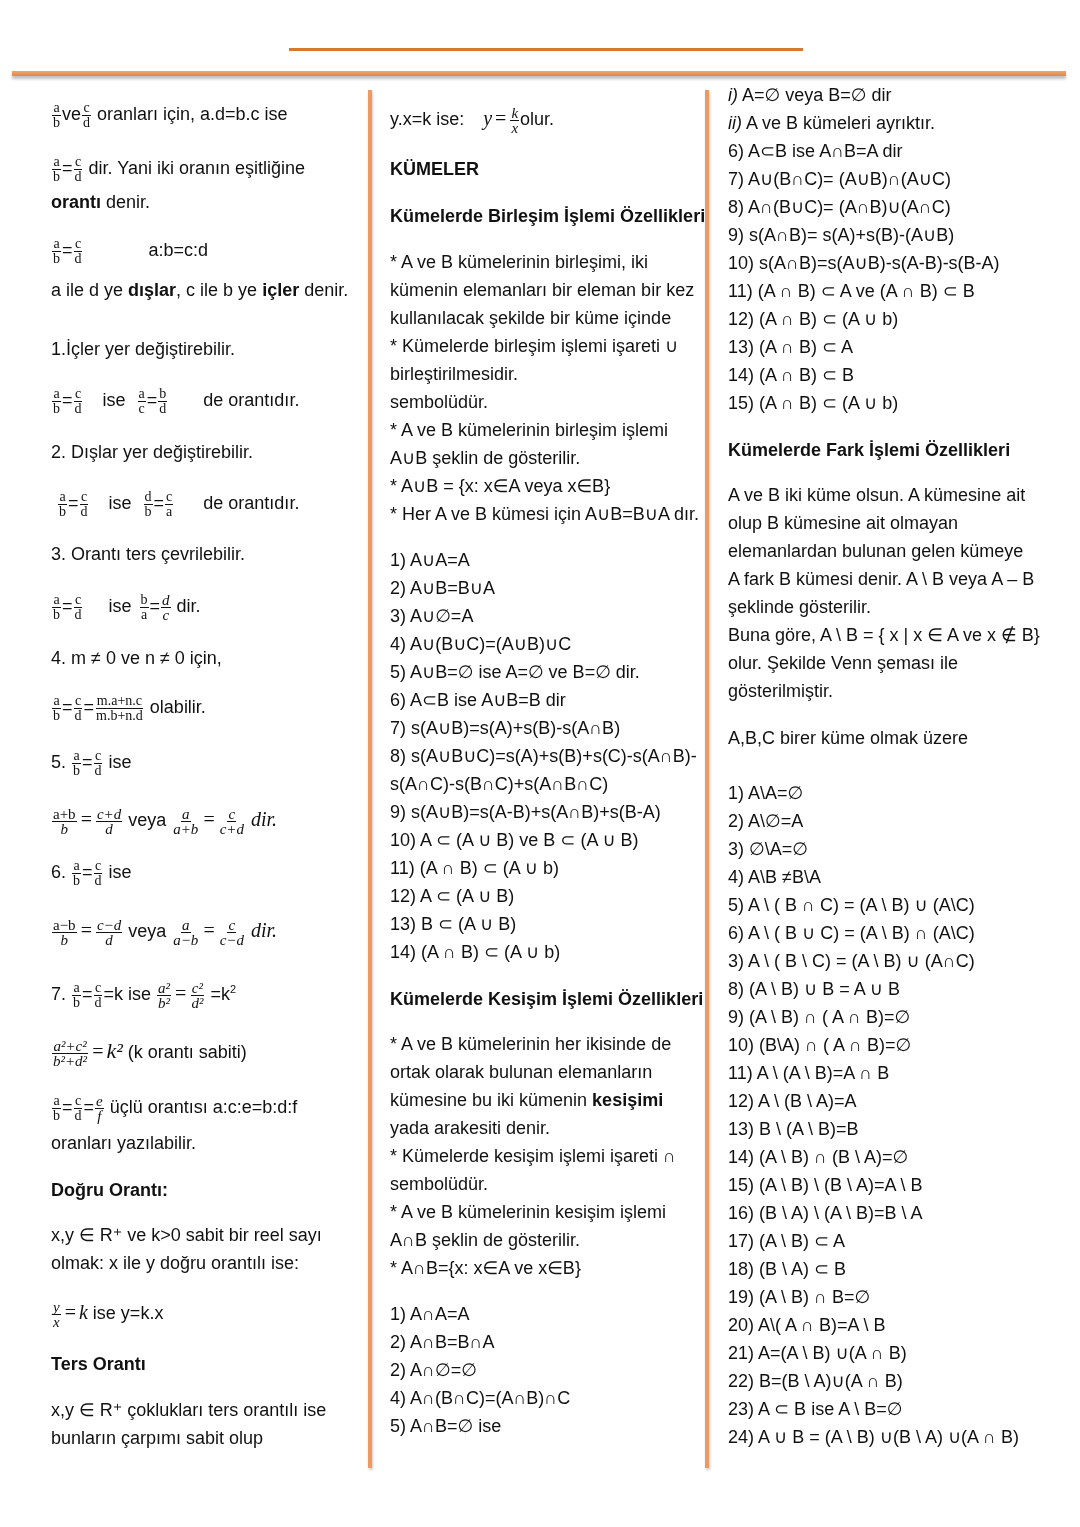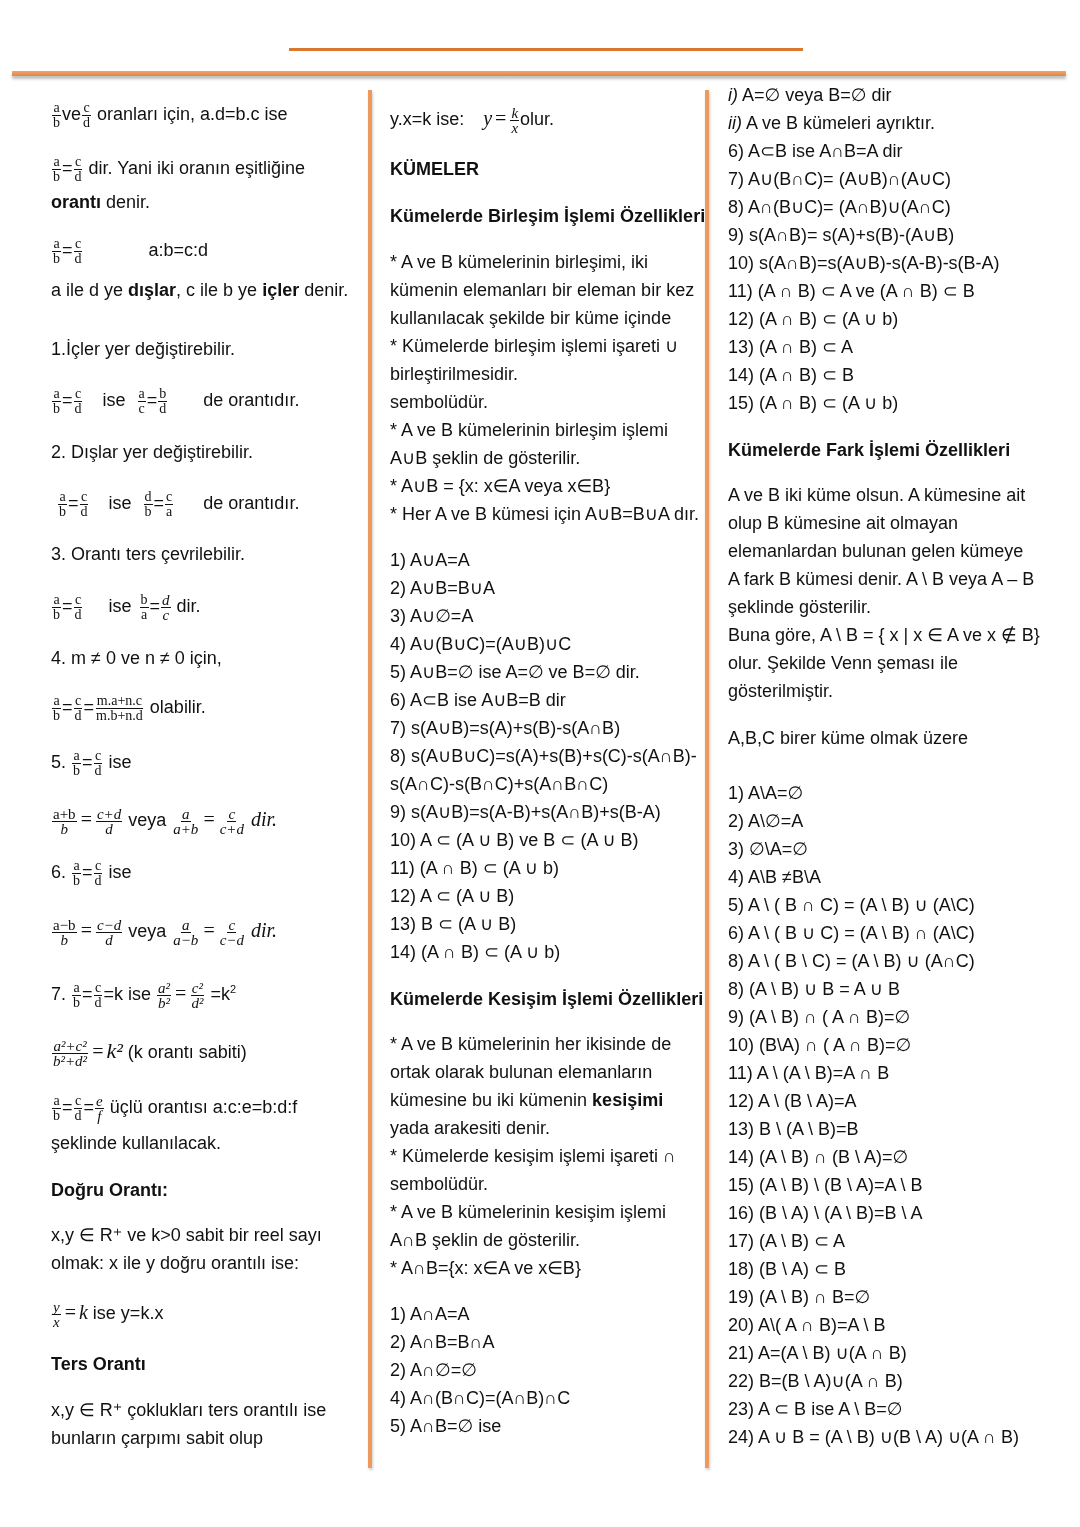--- a/index.html
+++ b/index.html
@@ -232,21 +232,21 @@
         <span class="den">b</span>
       </span>=<span class="frac">
         <span class="num">c</span>
         <span class="den">d</span>
       </span>=<span class="frac i">
         <span class="num">e</span>
         <span class="den">f</span>
       </span>
     <span>üçlü orantısı a:c:e=b:d:f</span>
   </div>
-  <div class="blk" style="top:1049px">şeklinde kullanılacak.</div>
+  <div class="blk" style="top:1049px">oranları yazılabilir.</div>
   <div class="blk b u" style="top:1096px">Doğru Orantı:</div>
   <div class="blk" style="top:1141px">x,y ∈ R⁺ ve k&gt;0 sabit bir reel sayı</div>
   <div class="blk" style="top:1169px">olmak: x ile y doğru orantılı ise:</div>
   <div class="blk" style="top:1218px">
     <span class="frac i">
         <span class="num">y</span>
         <span class="den">x</span>
       </span><span class="eq">=</span><span class="math">k</span>
     <span>ise y=k.x</span>
   </div>
@@ -342,21 +342,21 @@
     <span class="list-line">gösterilmiştir.</span>
   </div>
   <div class="blk" style="top:644px">A,B,C birer küme olmak üzere</div>
   <div class="blk" style="top:699px">
     <span class="list-line">1) A\A=∅</span>
     <span class="list-line">2) A\∅=A</span>
     <span class="list-line">3) ∅\A=∅</span>
     <span class="list-line">4) A\B ≠B\A</span>
     <span class="list-line">5) A \ ( B ∩ C) = (A \ B) ∪ (A\C)</span>
     <span class="list-line">6) A \ ( B ∪ C) = (A \ B) ∩ (A\C)</span>
-    <span class="list-line">8) A \ ( B \ C) = (A \ B) ∪ (A∩C)</span>
+    <span class="list-line">3) A \ ( B \ C) = (A \ B) ∪ (A∩C)</span>
     <span class="list-line">8) (A \ B) ∪ B = A ∪ B</span>
     <span class="list-line">9) (A \ B) ∩ ( A ∩ B)=∅</span>
     <span class="list-line">10) (B\A) ∩ ( A ∩ B)=∅</span>
     <span class="list-line">11) A \ (A \ B)=A ∩ B</span>
     <span class="list-line">12) A \ (B \ A)=A</span>
     <span class="list-line">13) B \ (A \ B)=B</span>
     <span class="list-line">14) (A \ B) ∩ (B \ A)=∅</span>
     <span class="list-line">15) (A \ B) \ (B \ A)=A \ B</span>
     <span class="list-line">16) (B \ A) \ (A \ B)=B \ A</span>
     <span class="list-line">17) (A \ B) ⊂ A</span>

